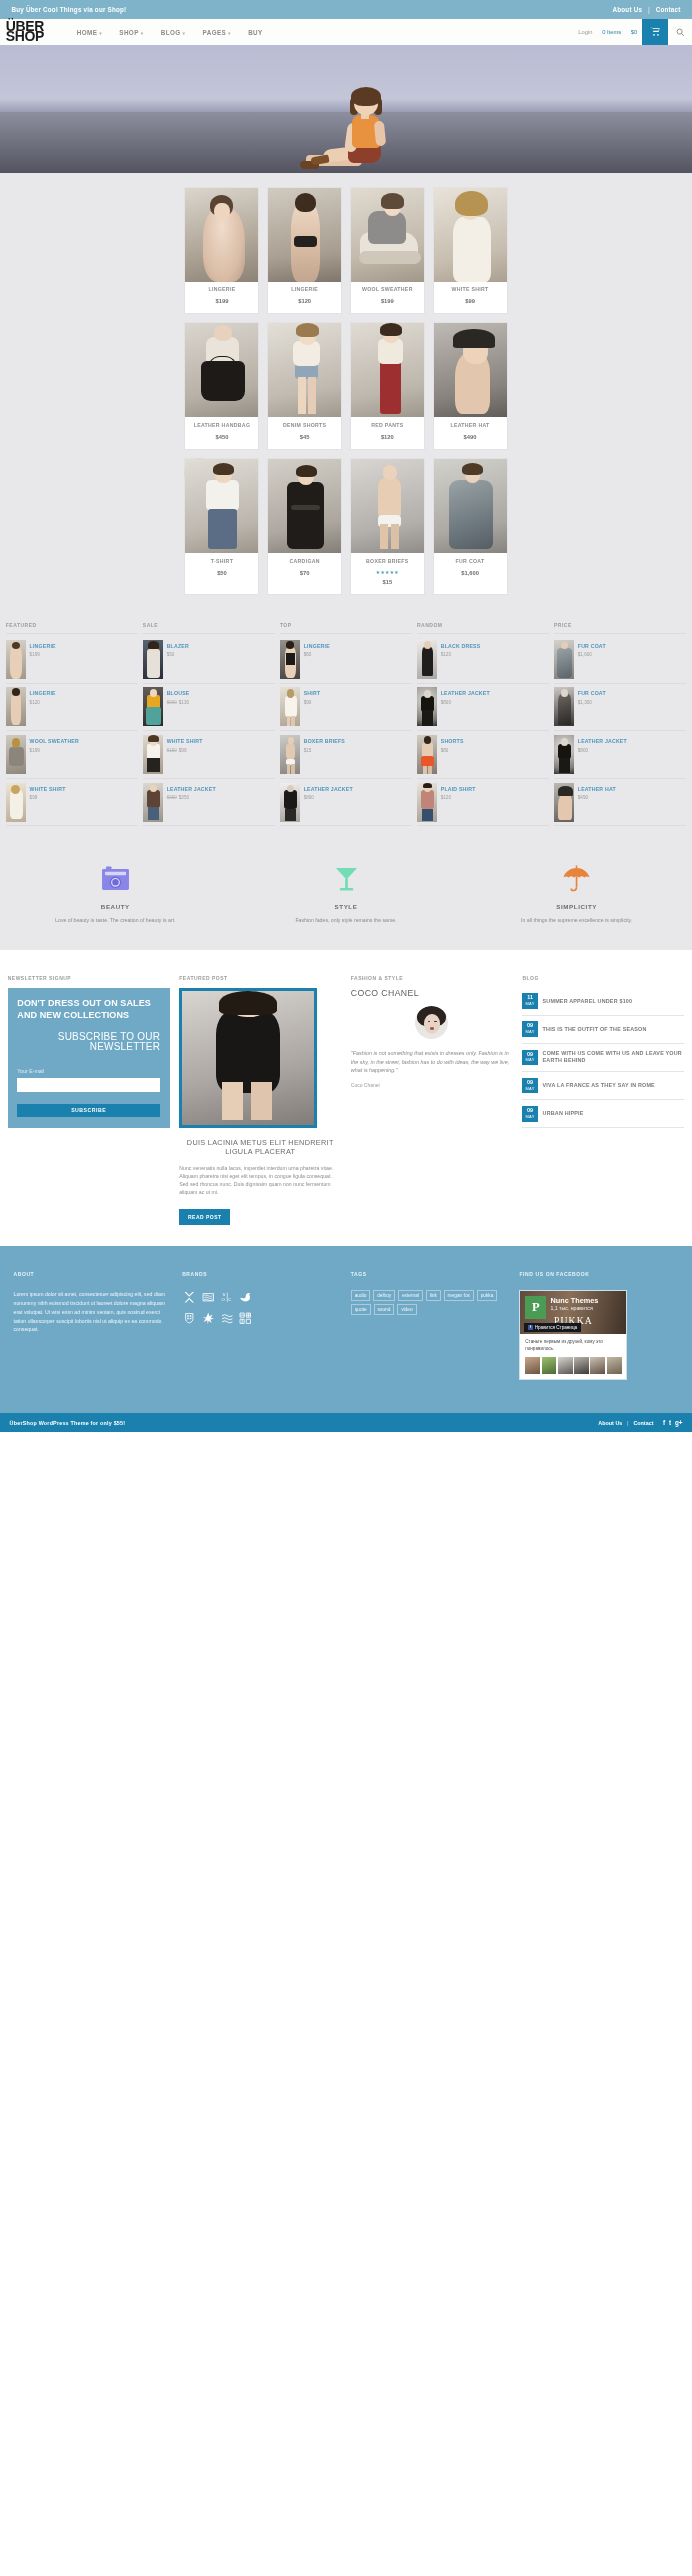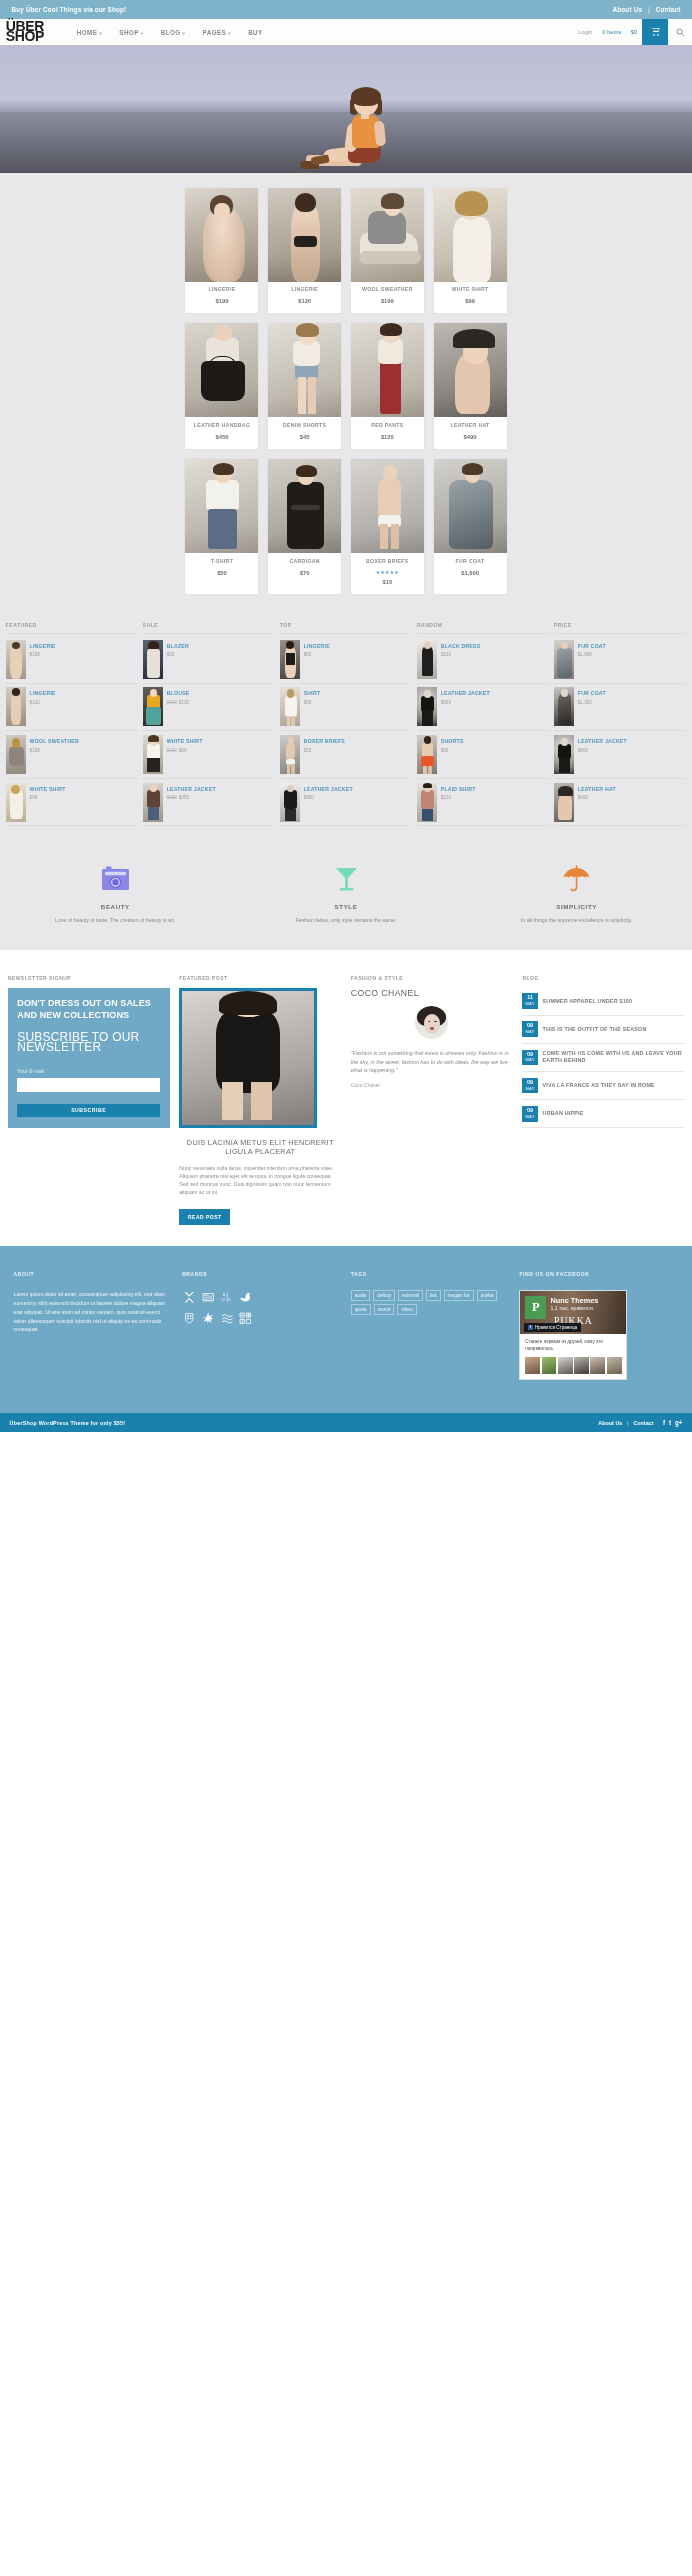--- a/index.html
+++ b/index.html
@@ -196,21 +196,21 @@
   .wcol { flex: 1; min-width: 0; }
   .w-head {
     font-size: 5px; font-weight: bold; color: #9d9d9d; letter-spacing: 0.5px;
     text-transform: uppercase; margin-bottom: 6.7px;
   }
   .newsletter { background: #6fa9c6; padding: 10.6px 9.6px 11.5px; }
   .nl-h1 {
     font-size: 9px; font-weight: bold; color: #fff; line-height: 11.5px;
     letter-spacing: 0.1px; margin-bottom: 10.6px;
   }
-  .nl-h2 { font-size: 12px; color: #fff; line-height: 10.6px; margin-bottom: 15.4px; letter-spacing: 0.2px; }
+  .nl-h2 { font-size: 10px; color: #fff; line-height: 10.6px; margin-bottom: 15.4px; letter-spacing: 0.2px; text-align: right; }
   .nl-label { font-size: 5.2px; color: #e3eef4; margin-bottom: 3.8px; }
   .nl-input {
     width: 100%; height: 14.4px; background: #fff; border: 0; display: block;
     margin-bottom: 5.8px; font-family: inherit; font-size: 5.8px; padding: 0 3.8px; color: #555;
   }
   .nl-btn {
     width: 100%; height: 12.5px; background: #1a80ad; border: 0; color: #fff;
     font-size: 5.2px; font-weight: bold; letter-spacing: 0.5px; cursor: pointer;
     font-family: inherit;
   }

